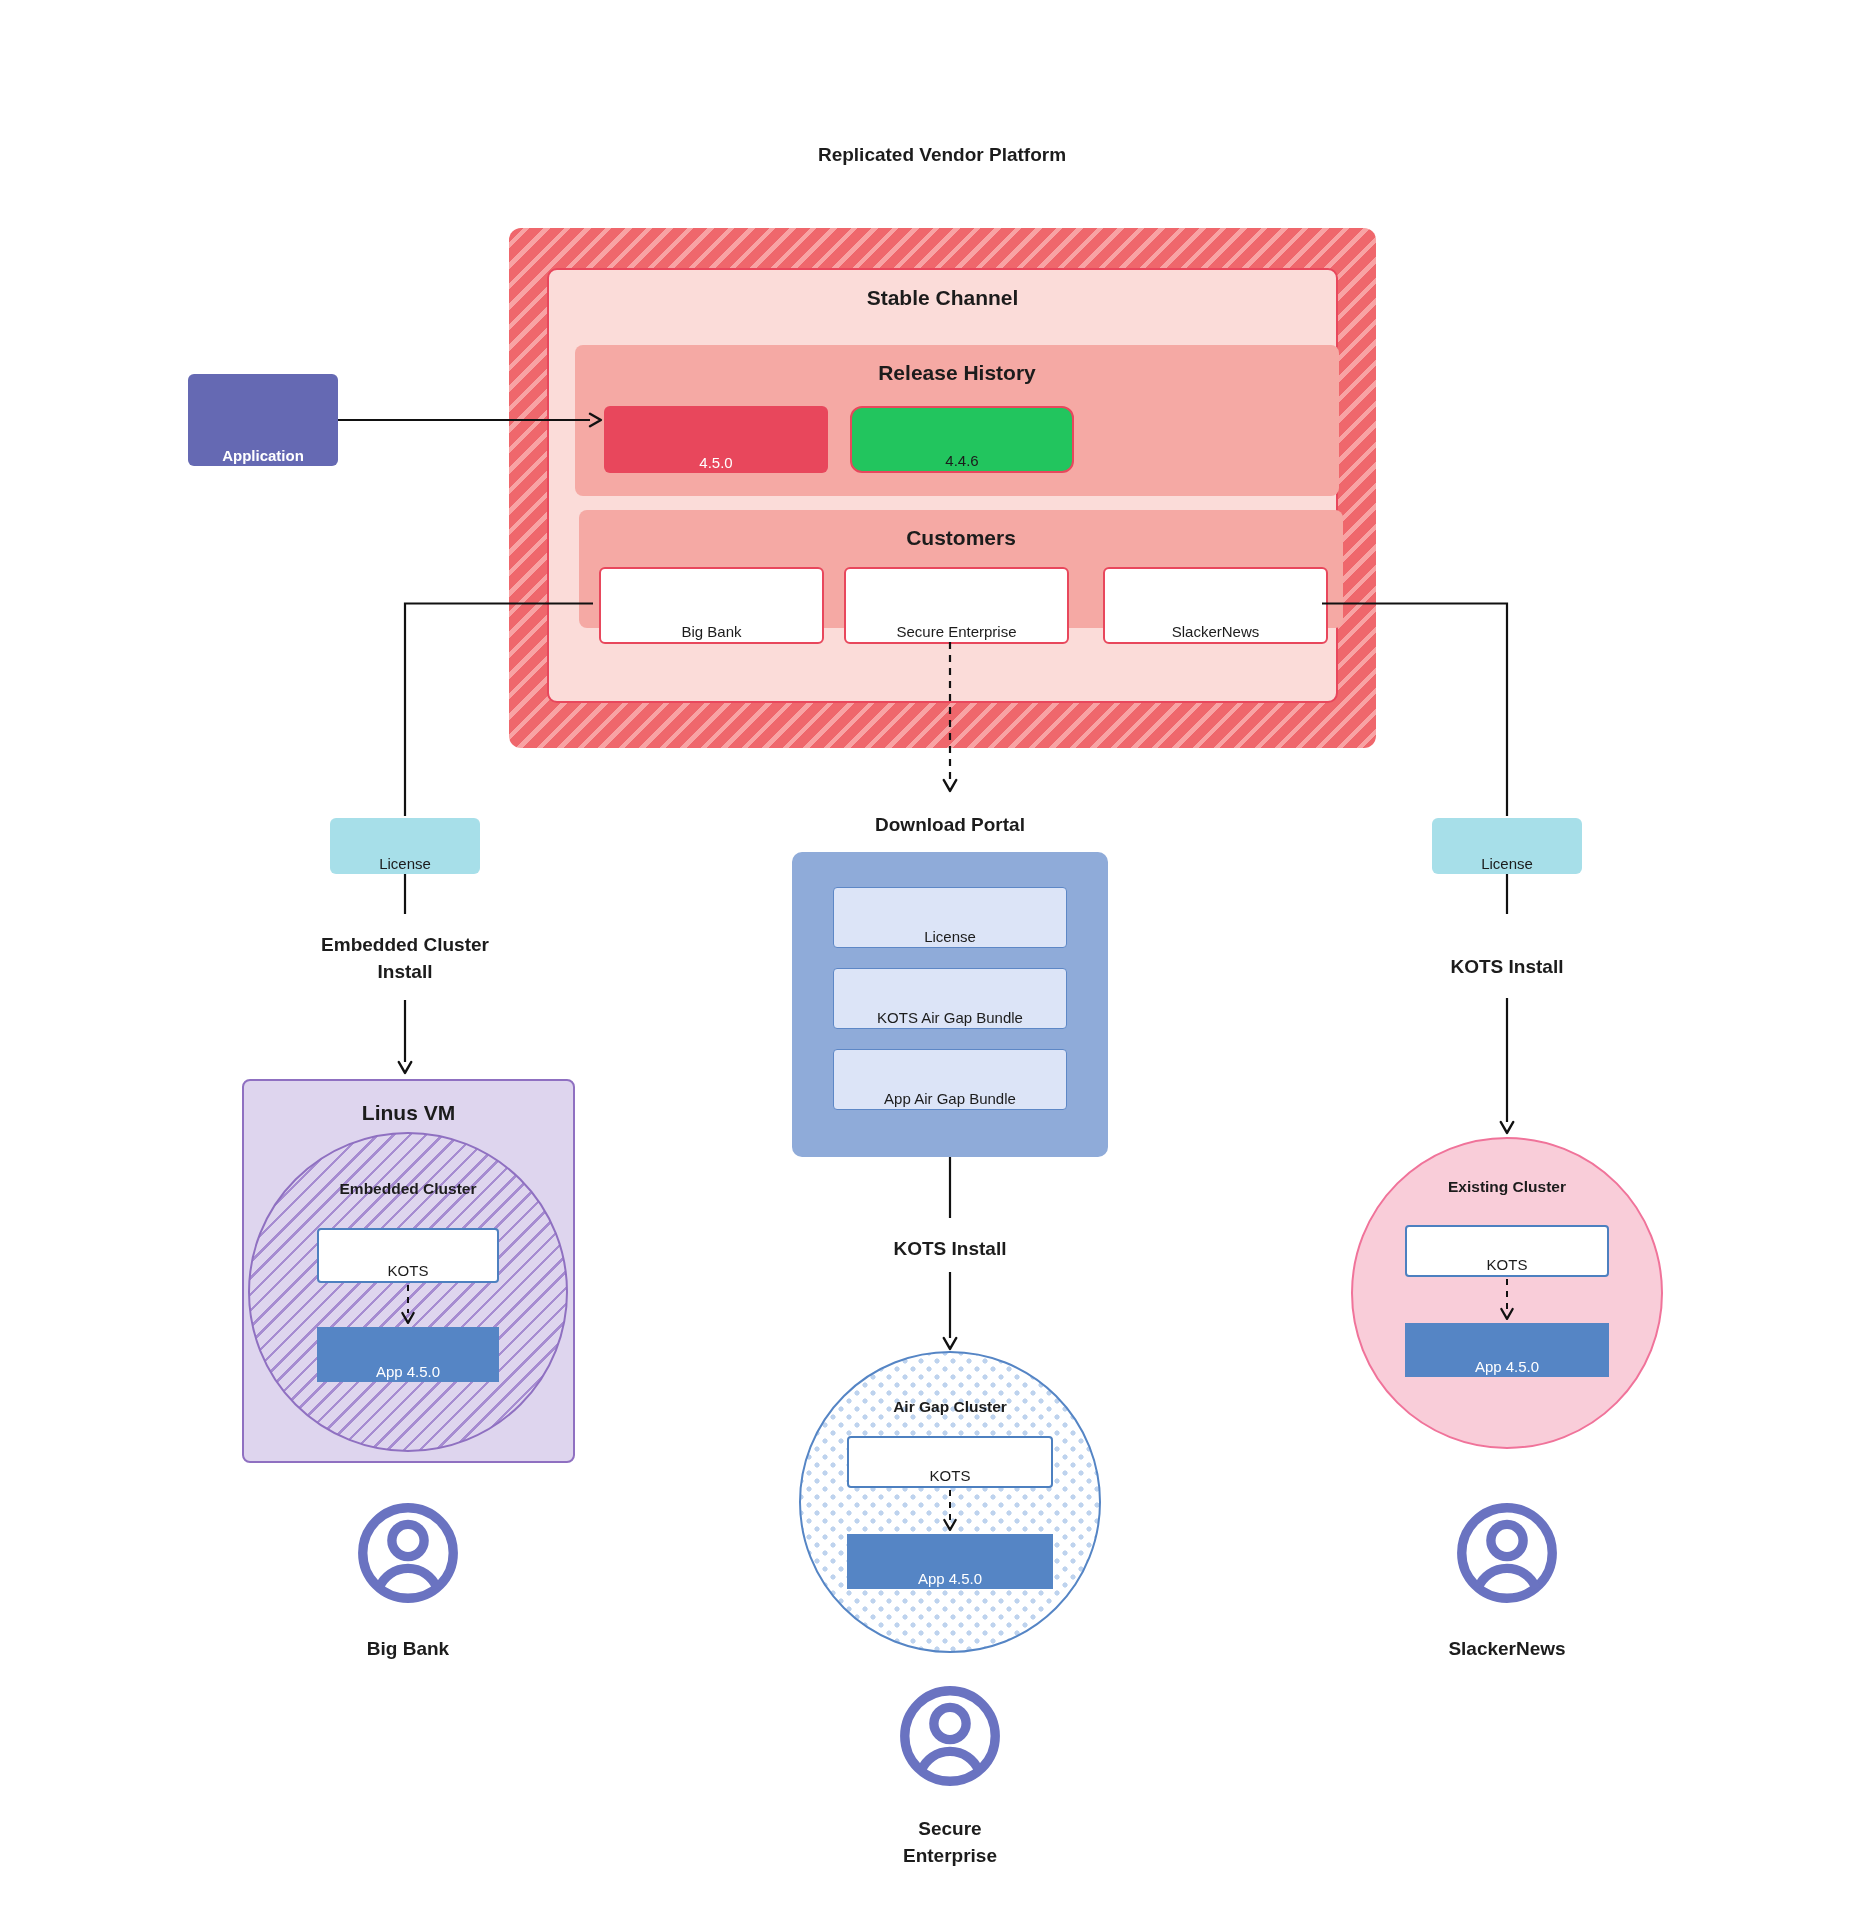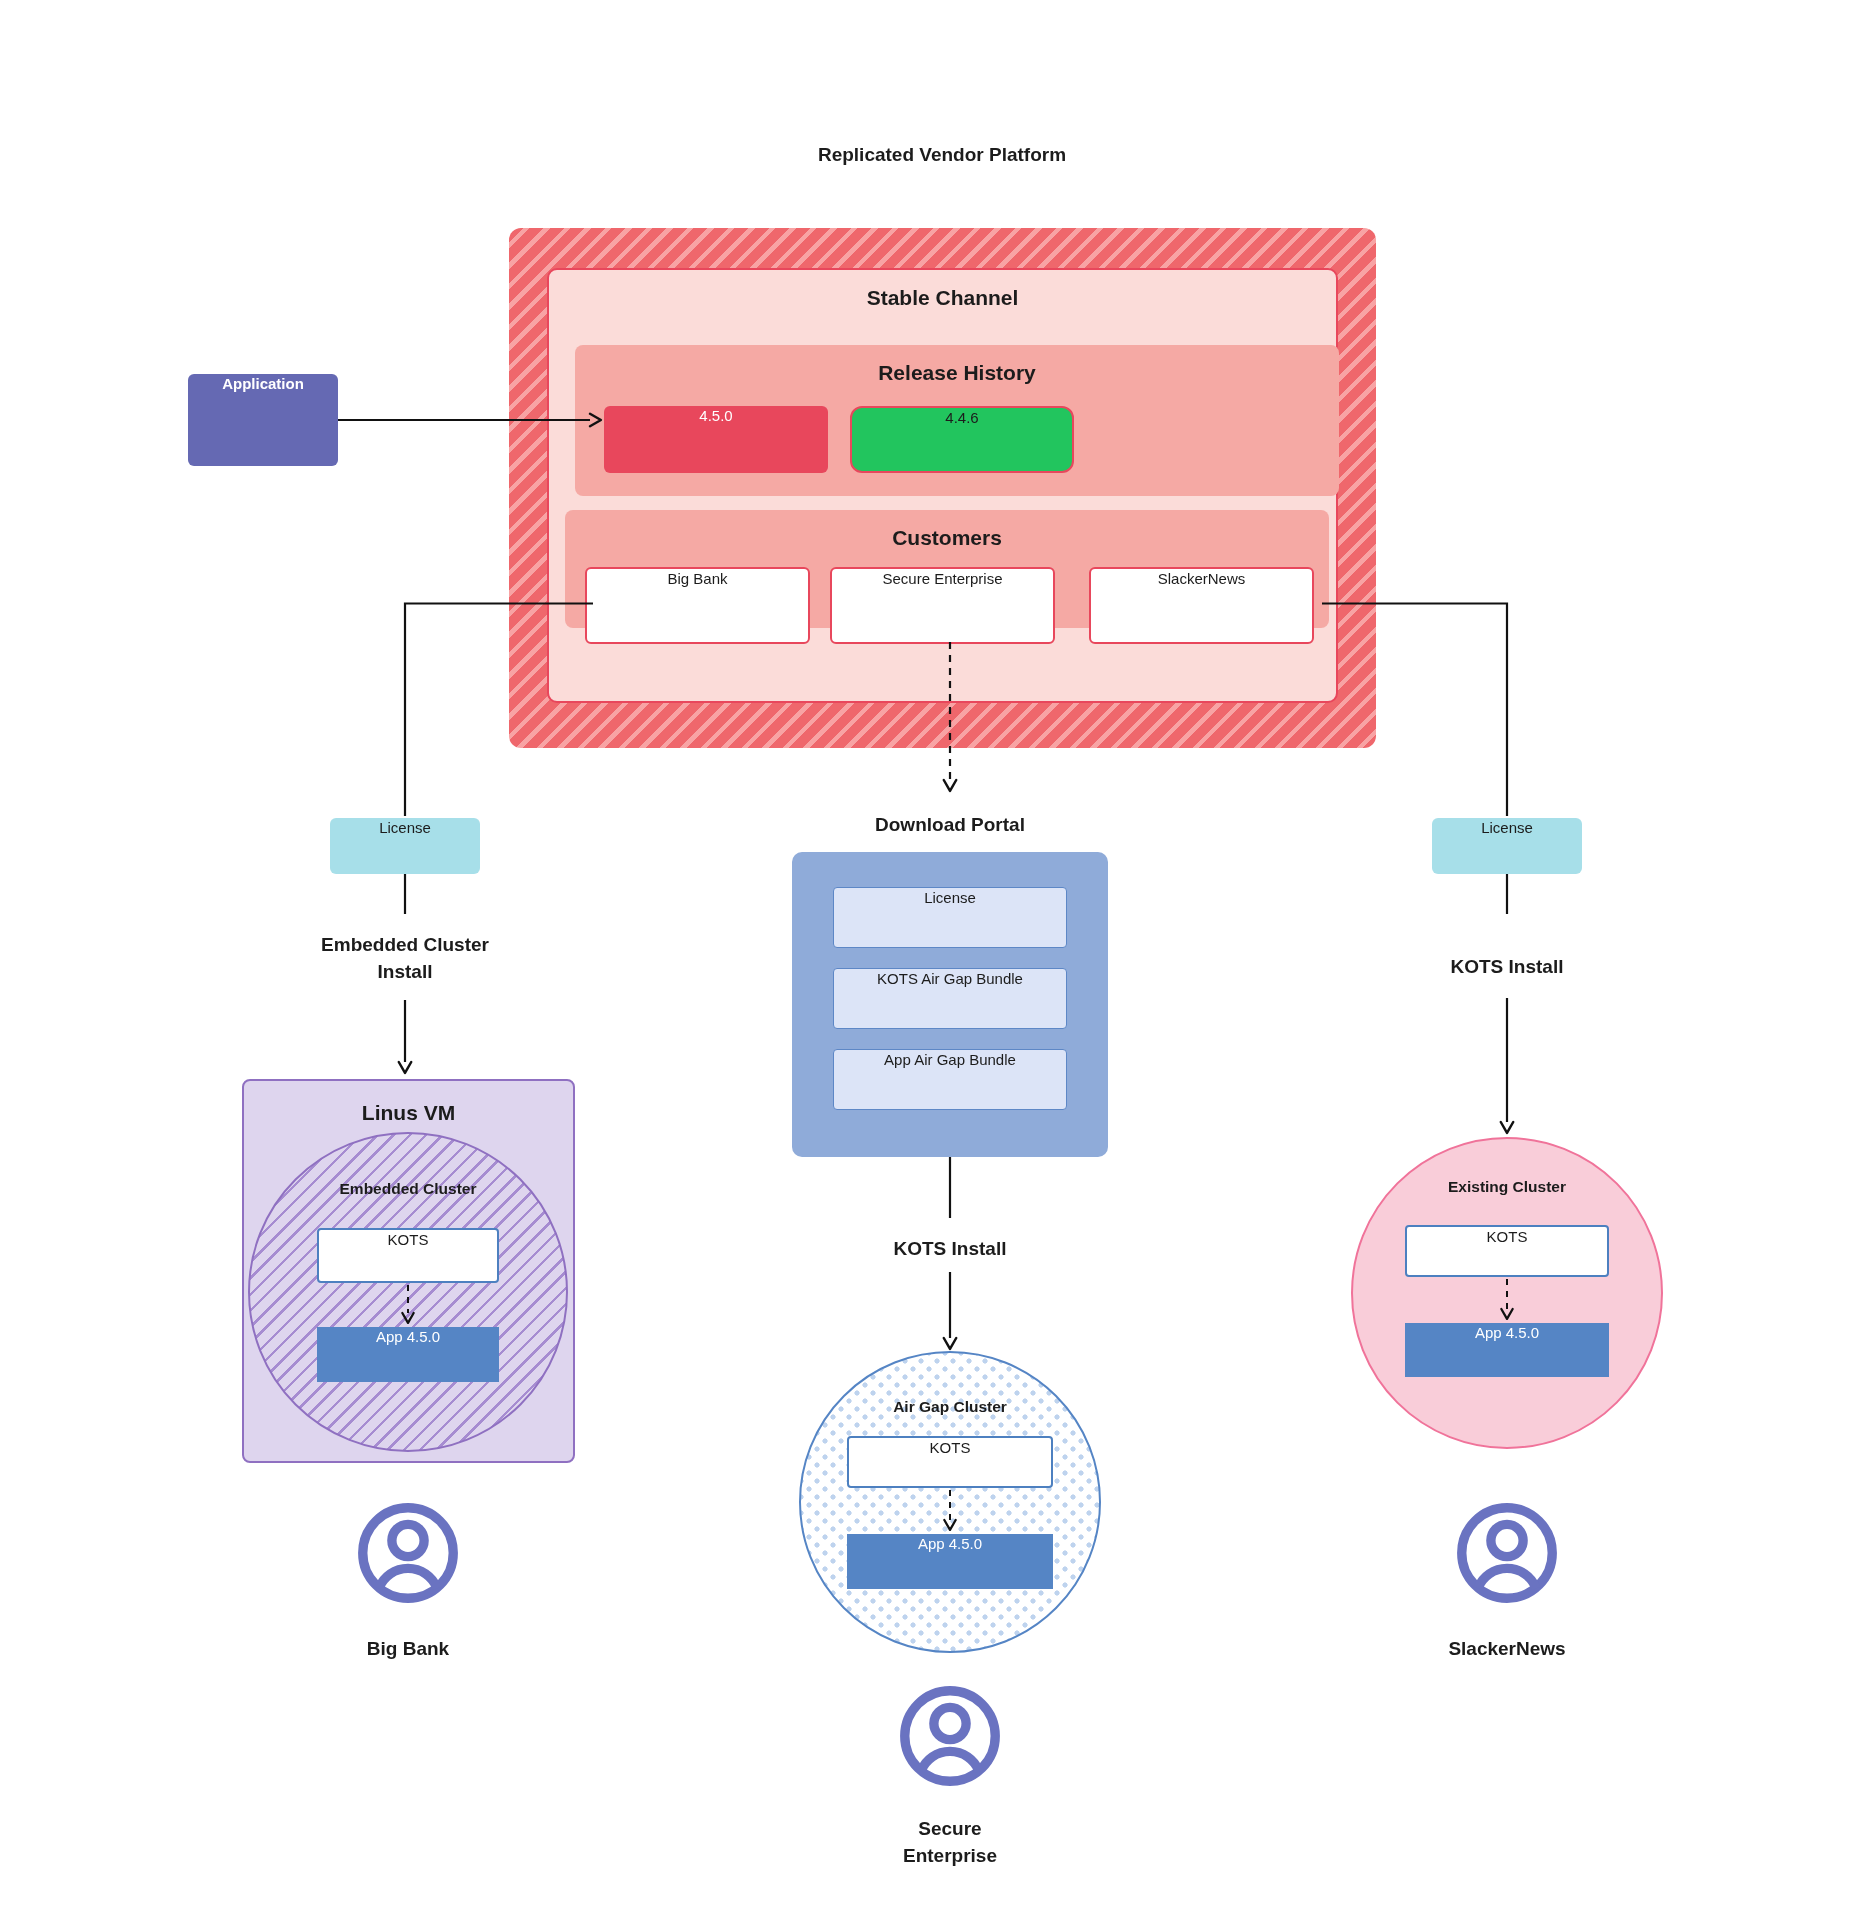--- a/index.html
+++ b/index.html
@@ -26,21 +26,21 @@
   .step-label{font-size:19px;font-weight:600;line-height:1.42;z-index:4;}
   .name-label{font-size:19px;font-weight:600;line-height:1.42;}
 
   .hatched-red{
     background:repeating-linear-gradient(135deg,var(--stripe_dark) 0 10px,var(--stripe_light) 10px 14.5px);
     border-radius:12px;z-index:1;
   }
   .stable-box{background:var(--pink_light);border:2.5px solid var(--red);border-radius:10px;}
   .section-box{background:var(--salmon);border-radius:8px;}
   .section-title{position:absolute;left:0;top:16px;width:100%;text-align:center;font-size:21px;font-weight:600;}
-  .node{display:flex;align-items:flex-start;justify-content:center;text-align:center;font-size:15px;line-height:1.35;z-index:2;}
+  .node{display:flex;align-items:flex-end;justify-content:center;text-align:center;font-size:15px;line-height:1.35;z-index:2;}
   .version-hot{background:var(--red);color:#ffffff;border-radius:6px;}
   .version-old{background:#22c55e;border:2px solid var(--red);border-radius:12px;}
   .customer-node{background:#ffffff;border:2px solid var(--red);border-radius:6px;}
   .customer-node span{display:inline-block;max-width:130px;}
   .application-node{background:var(--indigo);color:#ffffff;border-radius:6px;font-weight:600;}
   .license-node{background:var(--cyan);border-radius:6px;}
   .portal-box{background:var(--portal_blue);border-radius:10px;}
   .portal-item{background:var(--portal_item_bg);border:1.5px solid var(--portal_item_border);border-radius:4px;}
   .vm-box{background:var(--purple_bg);border:2px solid var(--purple_border);border-radius:8px;z-index:1;}
   .hatch-circle{
@@ -95,21 +95,21 @@
       <div class="abs section-box" style="left:26px;top:59px;width:764px;height:151px;margin-top:16px;">
         <div class="section-title">Release History</div>
         <div class="abs node version-hot" style="left:29px;top:61px;width:224px;height:67px;">
           <span>4.5.0</span>
         </div>
         <div class="abs node version-old" style="left:275px;top:61px;width:224px;height:67px;">
           <span>4.4.6</span>
         </div>
       </div>
 
-      <div class="abs section-box" style="left:16px;top:240px;width:764px;height:118px;">
+      <div class="abs section-box" style="left:30px;top:240px;width:764px;height:118px;">
         <div class="section-title">Customers</div>
         <div class="abs node customer-node" style="left:20px;top:57px;width:225px;height:77px;">
           <span>Big Bank</span>
         </div>
         <div class="abs node customer-node" style="left:265px;top:57px;width:225px;height:77px;">
           <span>Secure Enterprise</span>
         </div>
         <div class="abs node customer-node" style="left:524px;top:57px;width:225px;height:77px;">
           <span>SlackerNews</span>
         </div>

